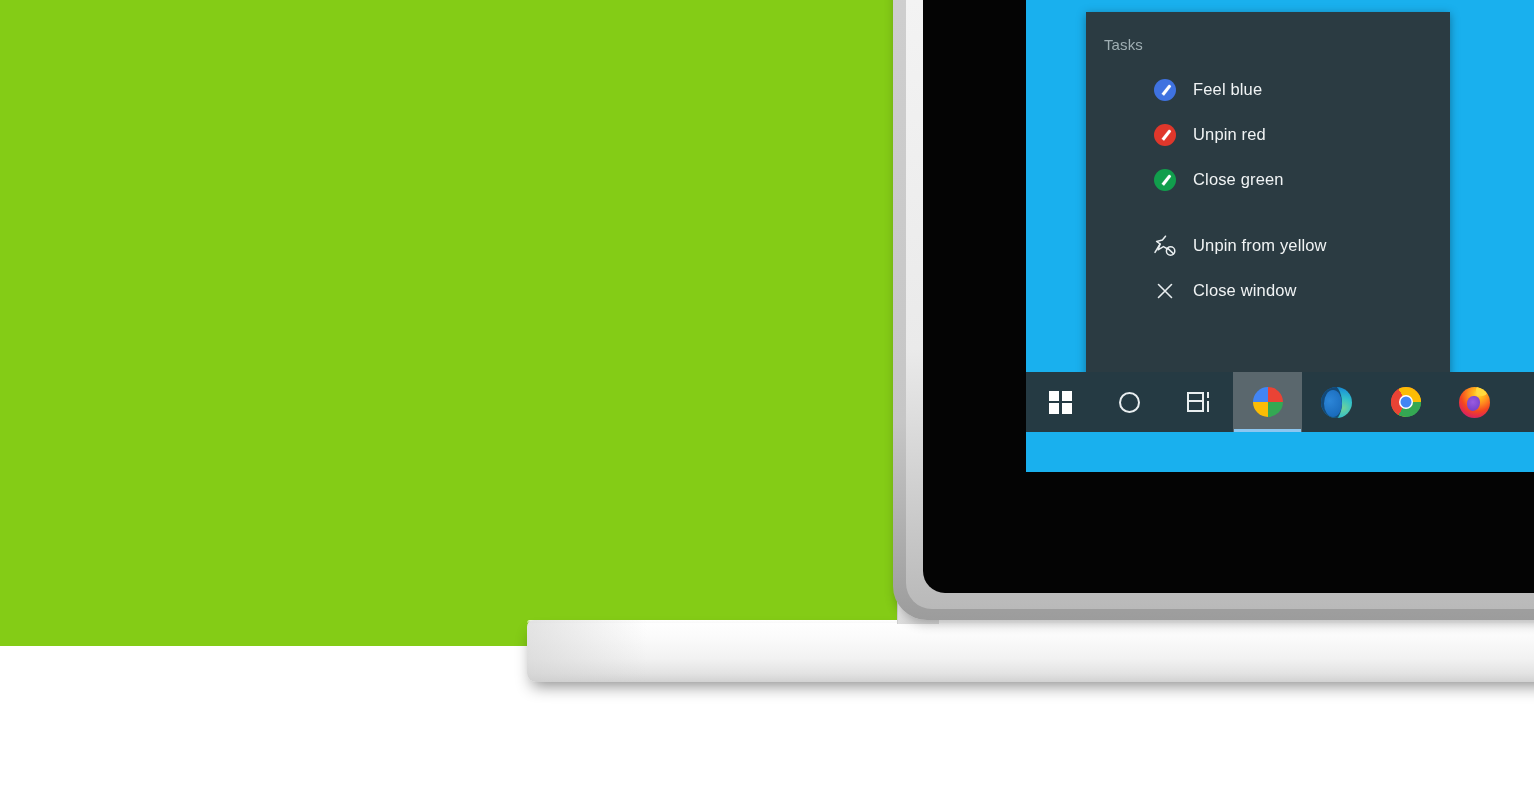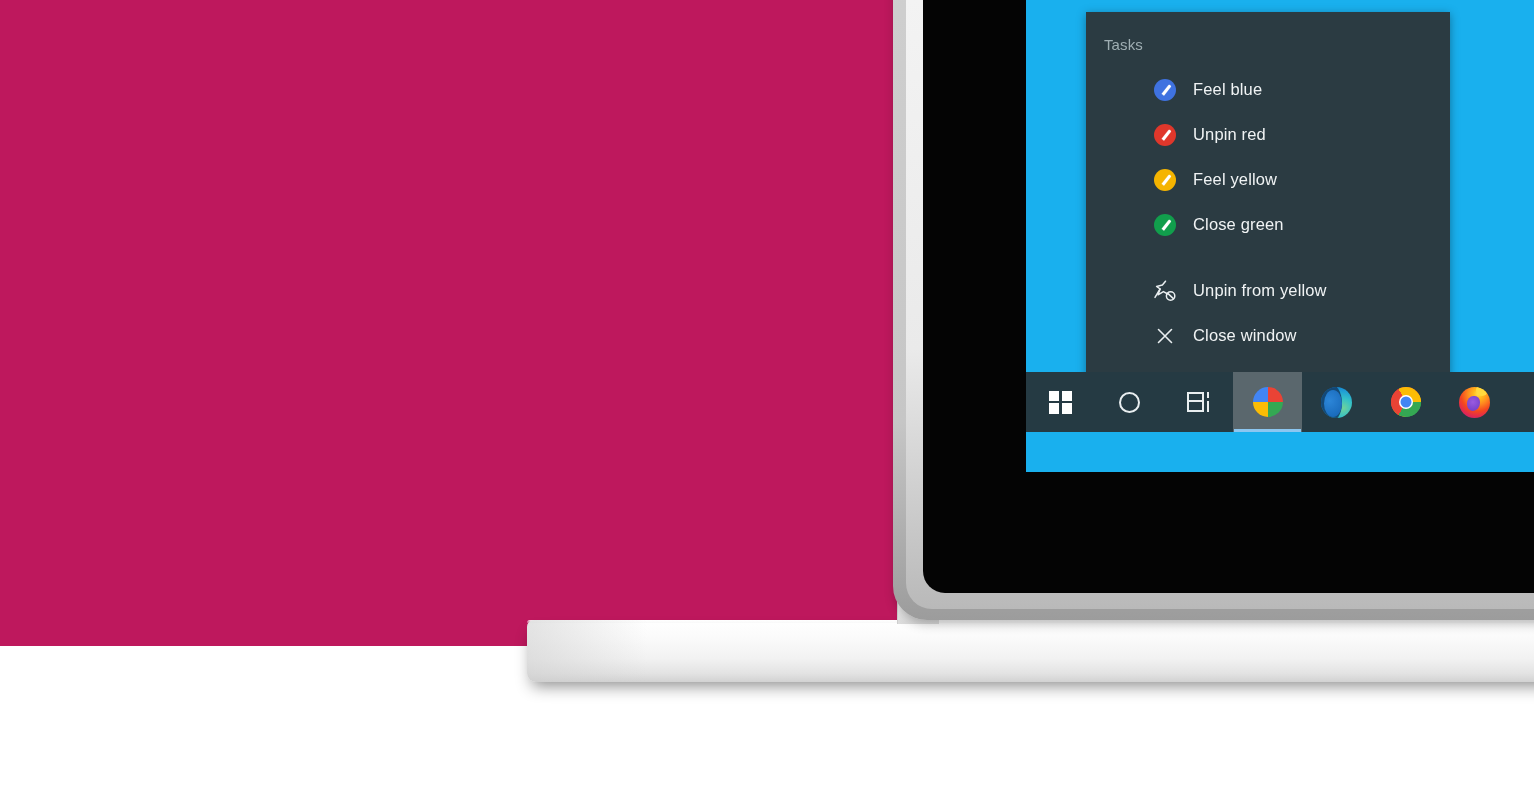--- a/index.html
+++ b/index.html
@@ -2,21 +2,21 @@
 <html><head>
 <meta charset="utf-8">
 <style>
   * { margin:0; padding:0; box-sizing:border-box; }
   html, body {
     width:1534px; height:805px;
     background:#ffffff;
     font-family:"Liberation Sans", sans-serif;
     overflow:hidden;
   }
-  #stage { position:relative; width:1534px; height:646px; background:#be185d; }
+  #stage { position:relative; width:1534px; height:646px; background:#84cc16; }
 
   
   .laptop-base {
     position:absolute;
     left:527px; top:620px;
     width:1100px; height:62px;
     border-radius:7px 7px 9px 9px;
     background:linear-gradient(180deg,#ffffff 0%, #fbfbfb 26%, #f2f2f2 62%, #e3e3e3 86%, #d2d2d2 100%);
     box-shadow:0 9px 16px -5px rgba(0,0,0,0.45);
   }
@@ -267,26 +267,20 @@
           <span class="jl-label">Feel blue</span>
         </div>
 
         <div class="jl-item">
           <span class="jl-ico">
             <span class="pen-circle" style="background:#E0372B"></span>
           </span>
           <span class="jl-label">Unpin red</span>
         </div>
 
-        <div class="jl-item">
-          <span class="jl-ico">
-            <span class="pen-circle" style="background:#F5B400"></span>
-          </span>
-          <span class="jl-label">Feel yellow</span>
-        </div>
 
         <div class="jl-item">
           <span class="jl-ico">
             <span class="pen-circle" style="background:#119E4C"></span>
           </span>
           <span class="jl-label">Close green</span>
         </div>
 
         <div class="jl-gap"></div>
 

